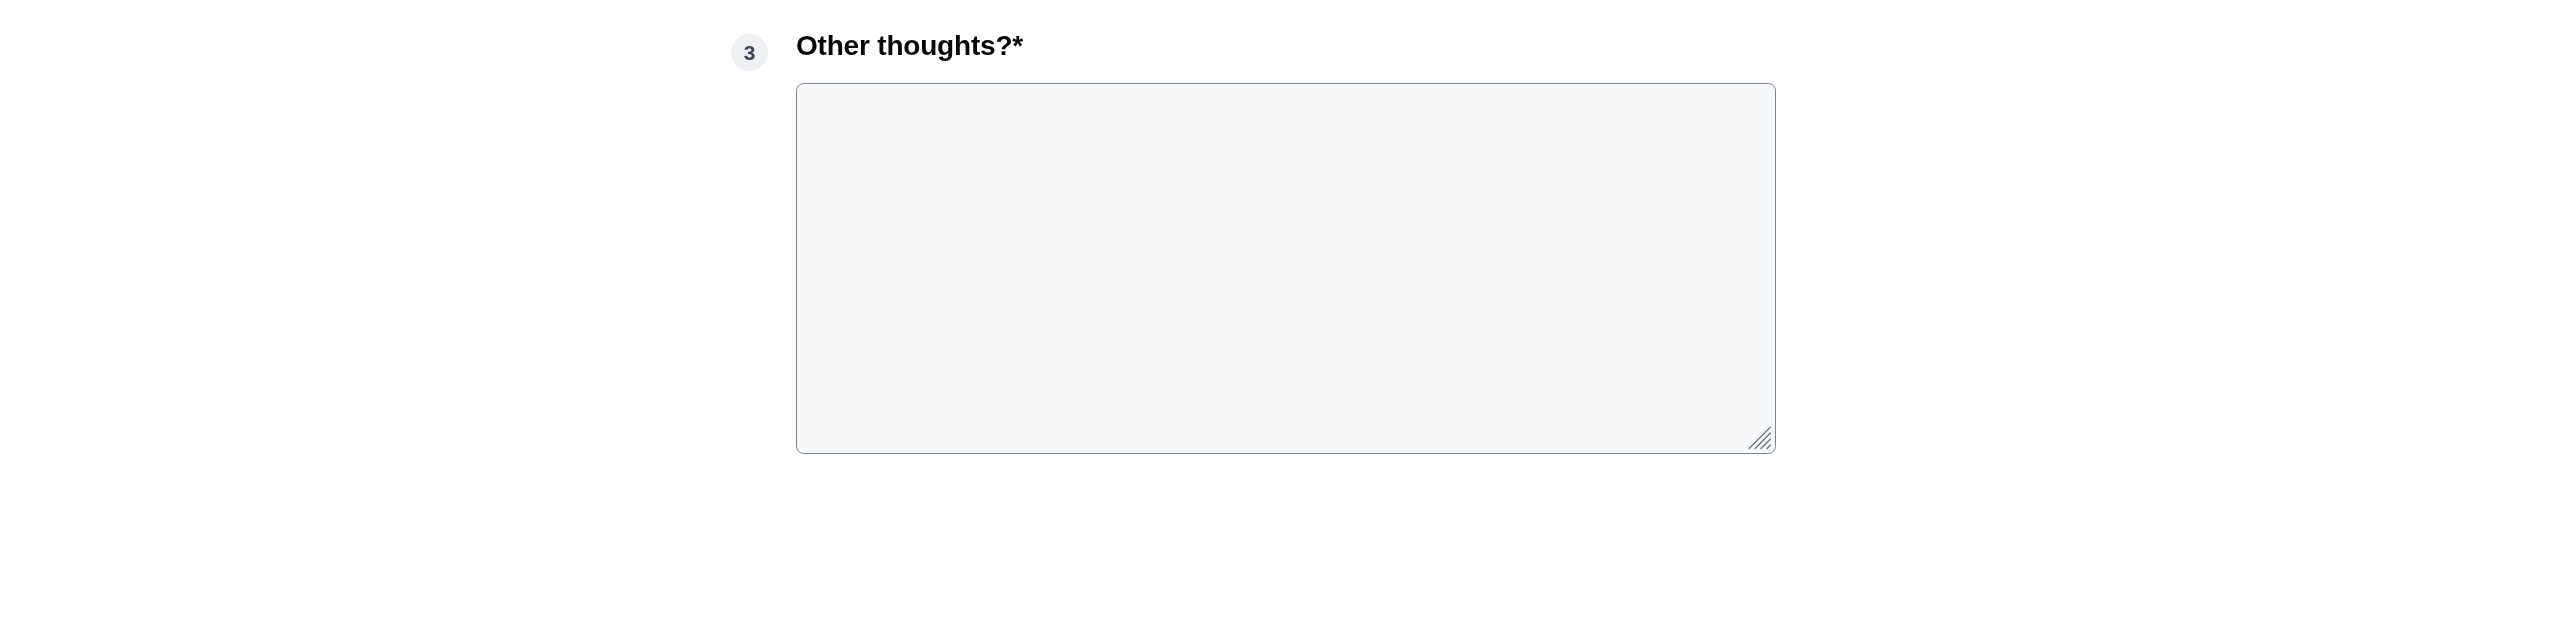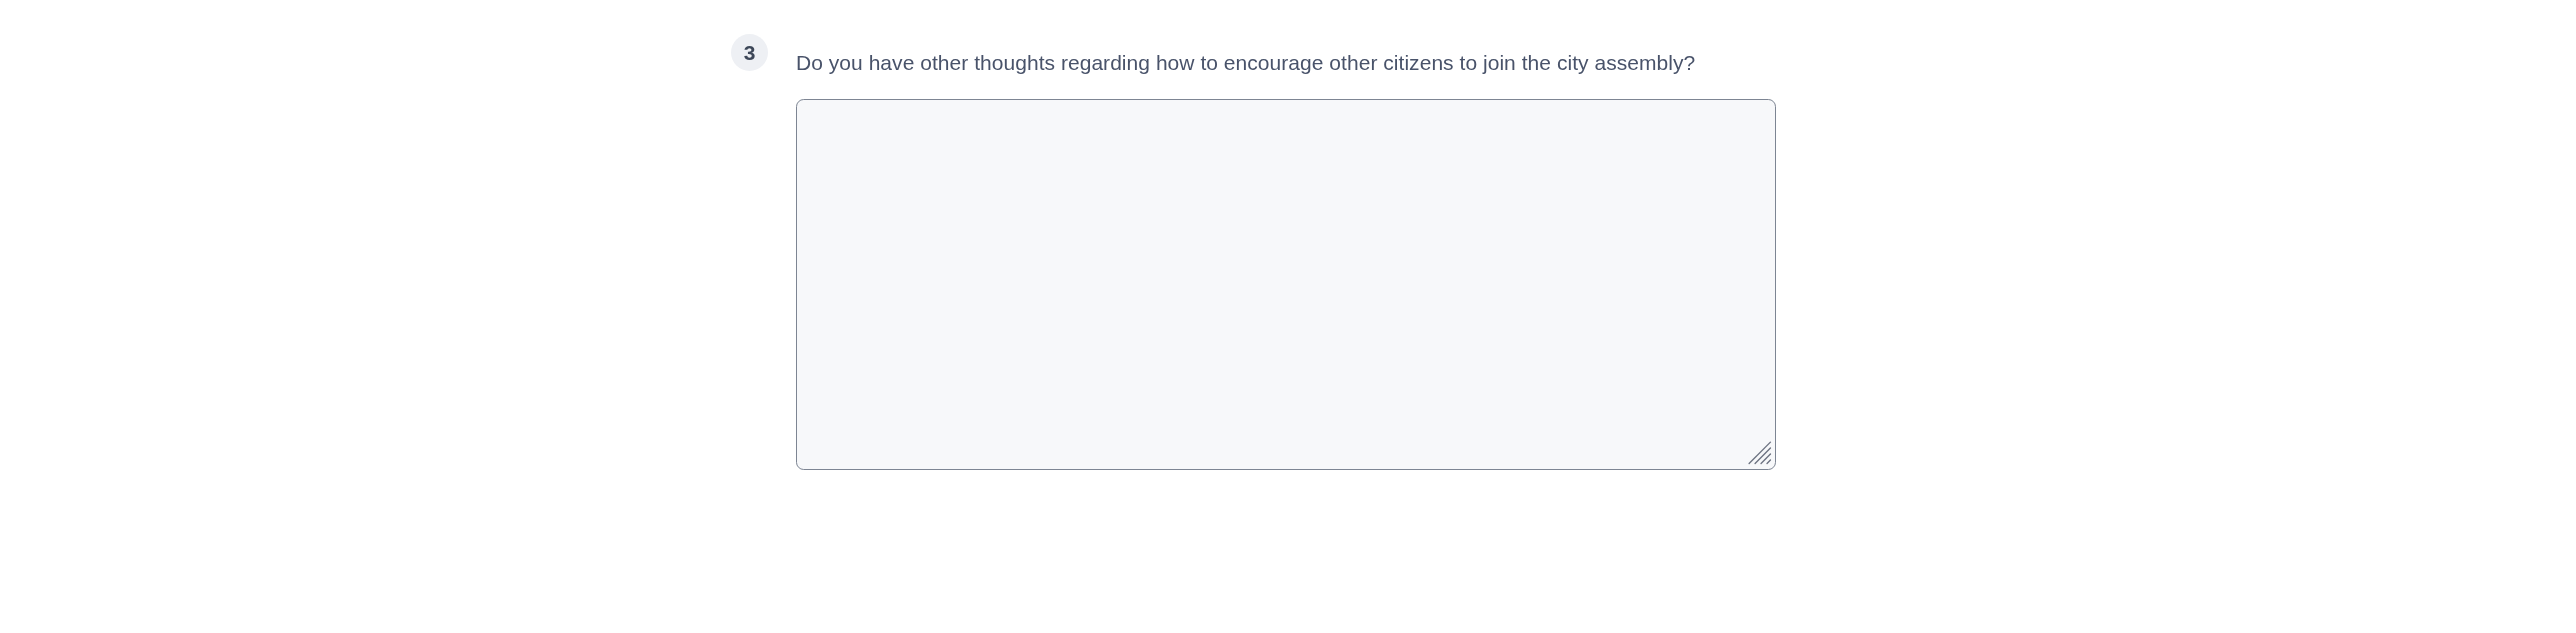--- a/index.html
+++ b/index.html
@@ -123,22 +123,22 @@
 <div class="page">
 
   <div class="question-block">
 
     <div class="question-number-badge">
       <span class="num">3</span>
     </div>
 
     <div class="question-body">
 
+      <h2 class="question-title"><span>Other thoughts?</span><span class="required-marker">*</span></h2>
 
-      <p class="question-description">Do you have other thoughts regarding how to encourage other citizens to join the city assembly?</p>
 
       <div class="answer-field-wrap">
         <textarea class="answer-textarea" placeholder="" style=""></textarea>
         <span class="resize-grip">
           <svg width="29" height="29" viewBox="0 0 34 34" aria-hidden="true">
             <g stroke="#6c7280" stroke-width="1.6" stroke-linecap="round">
               <line x1="6" y1="31" x2="31" y2="6"></line>
               <line x1="13" y1="31" x2="31" y2="13"></line>
               <line x1="20" y1="31" x2="31" y2="20"></line>
               <line x1="27" y1="31" x2="31" y2="27"></line>

